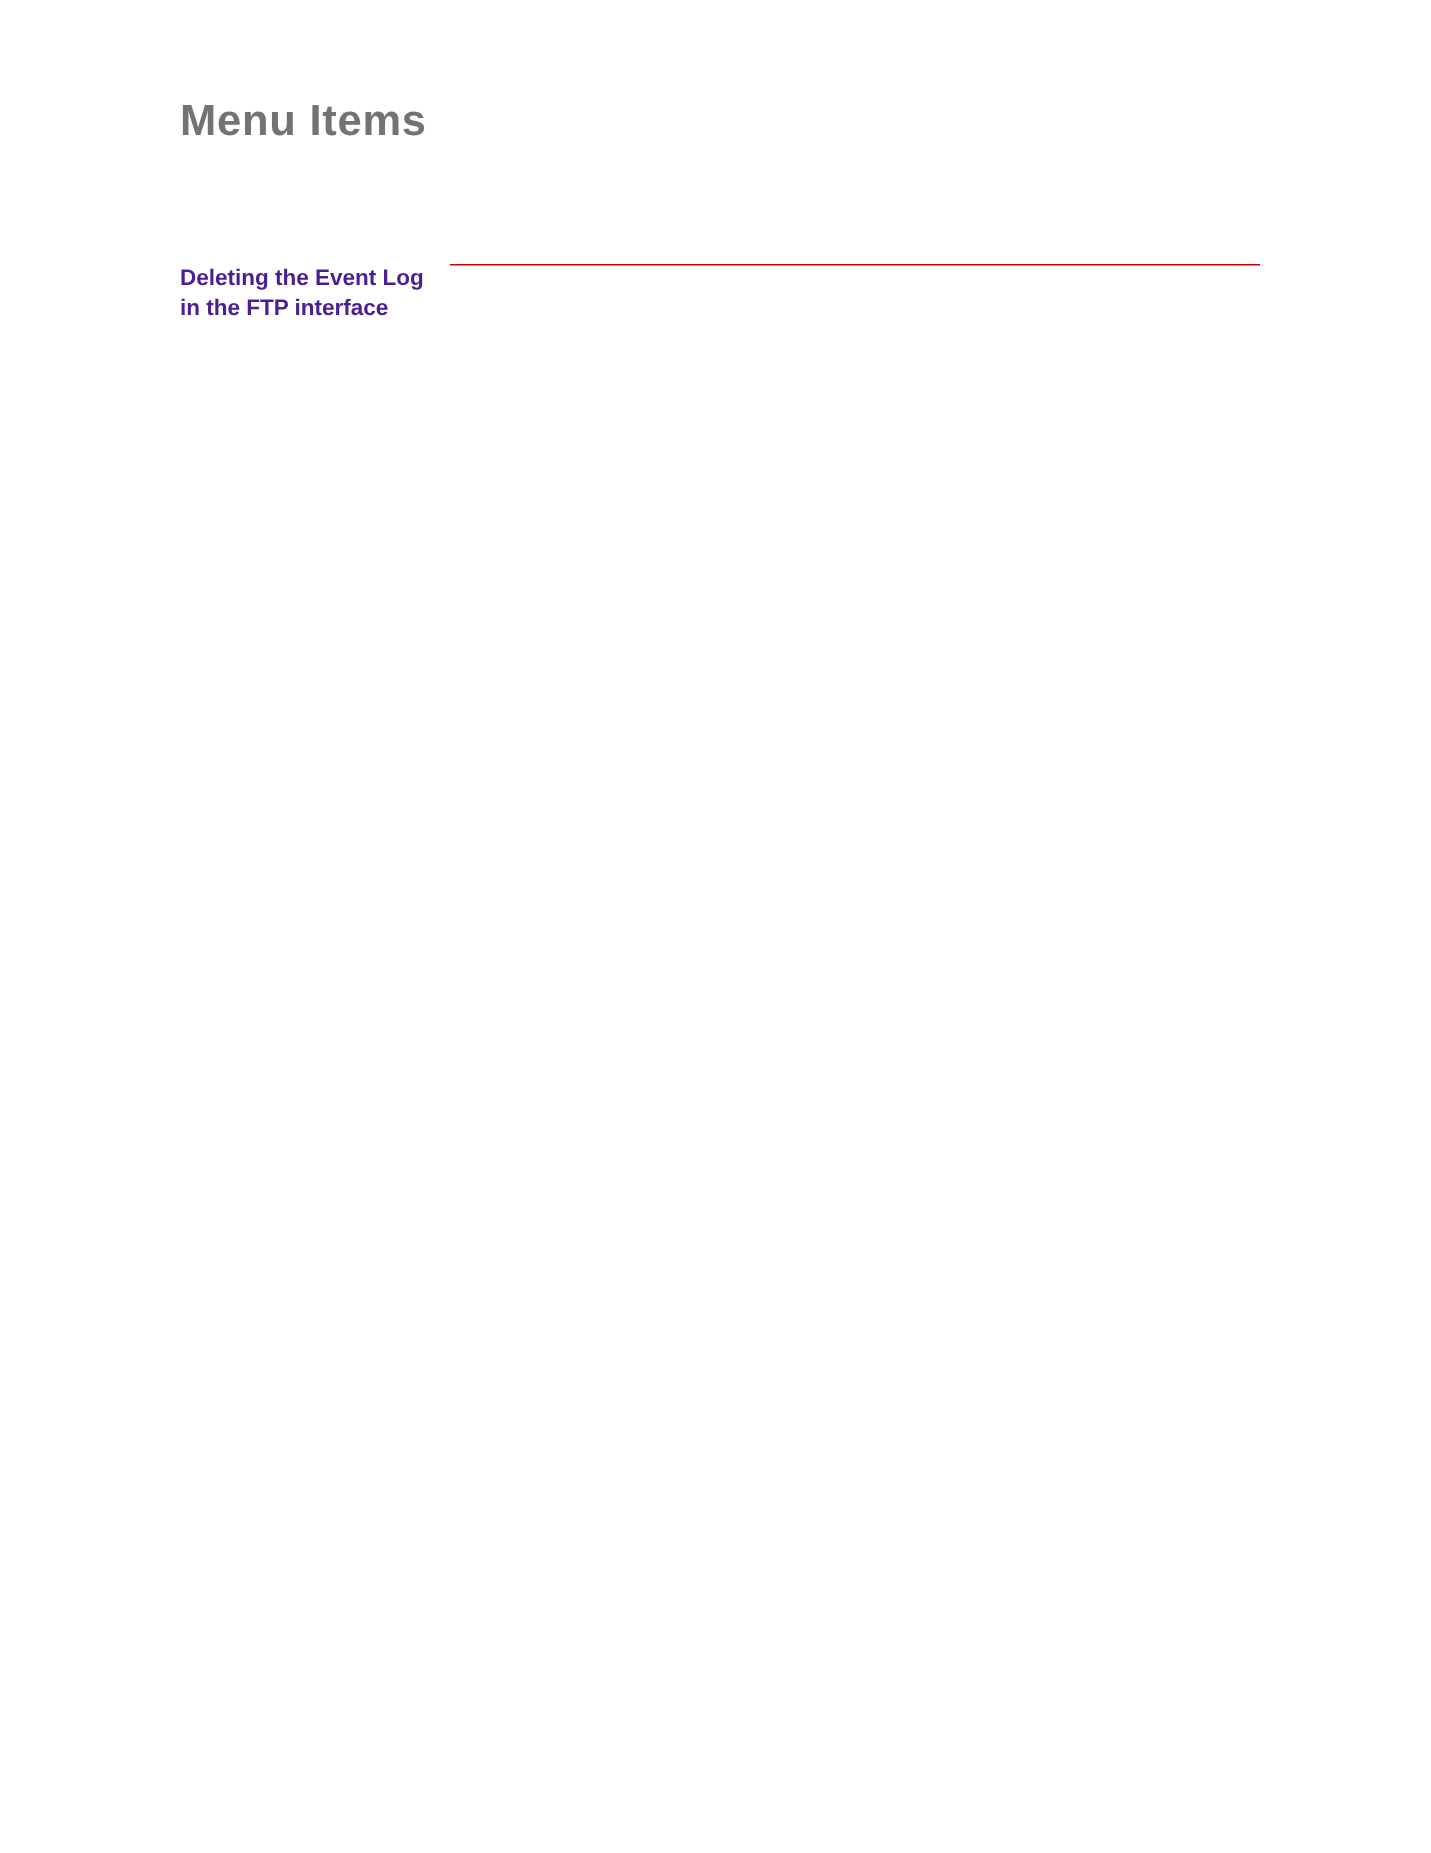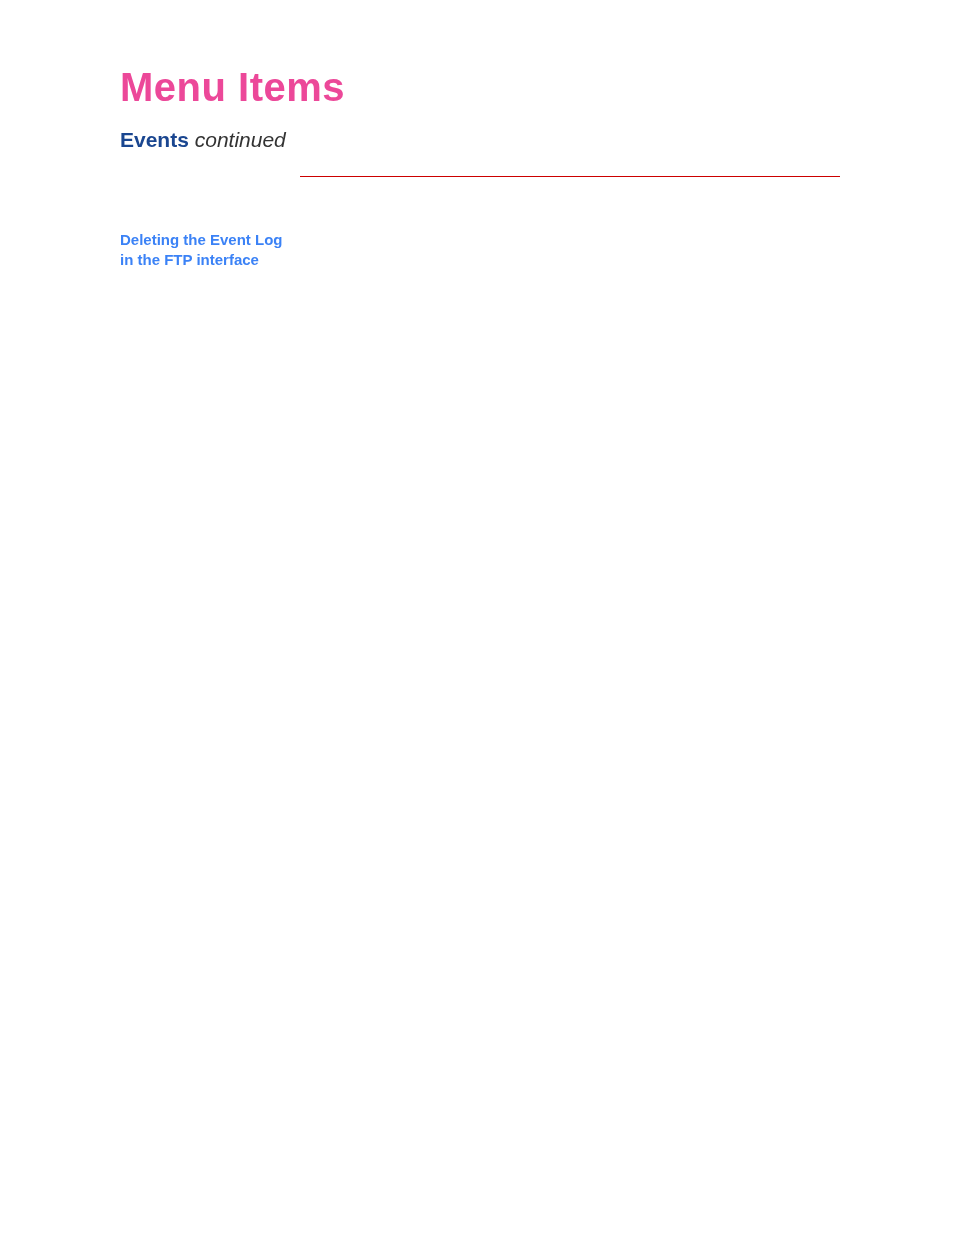--- a/index.html
+++ b/index.html
@@ -12,23 +12,23 @@
     color: #333;
   }
   .page {
     position: relative;
     width: 954px;
     height: 1235px;
     box-sizing: border-box;
     padding: 65px 110px 0 120px;
   }
   .title {
-    font-size: 40px;
+    font-size: 29px;
     font-weight: 700;
-    color: #ec4899;
+    color: #737373;
     letter-spacing: 0.5px;
     margin-bottom: 18px;
     font-family: "Segoe UI Semibold", "Helvetica Neue", Arial, sans-serif;
   }
   .subtitle {
     font-size: 21px;
     color: #1a4690;
     margin-bottom: 20px;
   }
   .subtitle .bold {
@@ -48,37 +48,33 @@
     border-top: 1px solid #cc0000;
   }
   .sidebar {
     width: 170px;
     margin-top: 78px;
   }
   .side-heading {
     font-size: 15px;
     line-height: 1.35;
     font-weight: 700;
-    color: #3b82f6;
+    color: #4c1d95;
     margin-bottom: 78px;
     font-family: "Segoe UI Semibold", "Helvetica Neue", Arial, sans-serif;
     margin-top: 25px;
   }
 </style>
 </head>
 <body>
 
 <div class="page">
 
   <div class="title">Menu Items</div>
 
-  <div class="subtitle">
-    <span class="bold">Events</span>
-    <span class="italic">continued</span>
-  </div>
 
   <div class="rule"></div>
 
   <div class="sidebar">
     <div class="side-heading">Deleting the Event Log in the FTP interface</div>
   </div>
 
 </div>
 
 </body></html>

